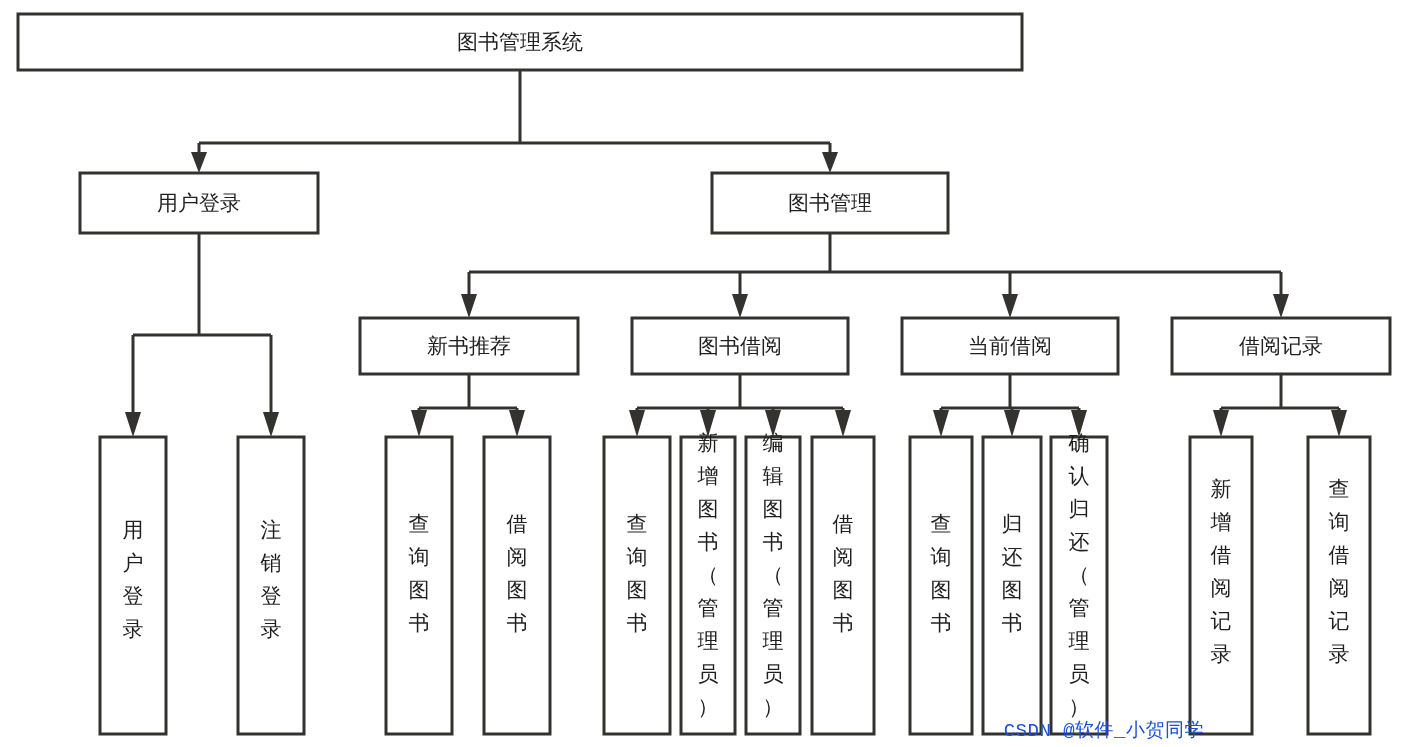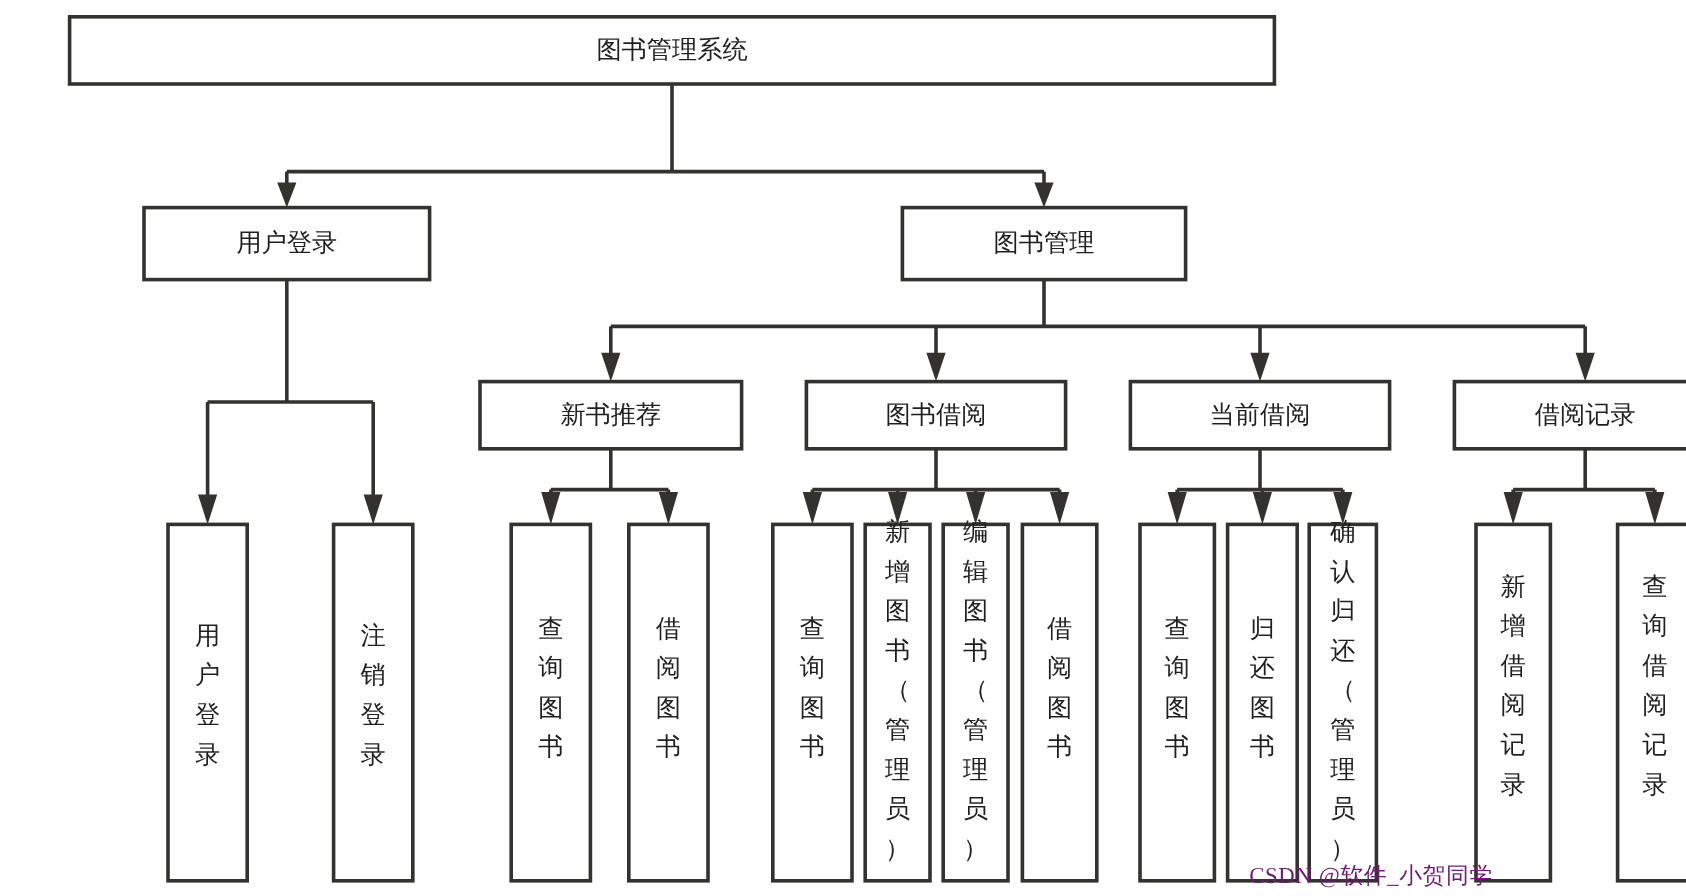--- a/index.html
+++ b/index.html
@@ -11,21 +11,20 @@
     width: 1405px;
     height: 747px;
     font-family: "Liberation Sans", "DejaVu Sans", sans-serif;
     overflow: hidden;
   }
   #diagram-root {
     position: relative;
     width: 1212px;
     height: 747px;
     background: #ffffff;
-    margin-left: 40px;
   }
   svg#flowchart {
     position: absolute;
     left: 0;
     top: 0;
     width: 1405px;
     height: 747px;
     display: block;
   }
   .node-rect {
@@ -55,23 +54,23 @@
     font-family: "Liberation Sans", "DejaVu Sans", sans-serif;
     font-size: 21px;
     fill: #1f1f1f;
     text-anchor: middle;
     white-space: pre;
   }
   .watermark {
     position: absolute;
     right: 8px;
     bottom: 4px;
-    font-family: Liberation Serif, serif;
+    font-family: Liberation Mono, monospace;
     font-size: 19px;
-    color: #701a75;
+    color: #1d4ed8;
     letter-spacing: 0.5px;
     pointer-events: none;
     user-select: none;
   }
 </style>
 </head>
 <body>
 
 <div id="diagram-root">
 

